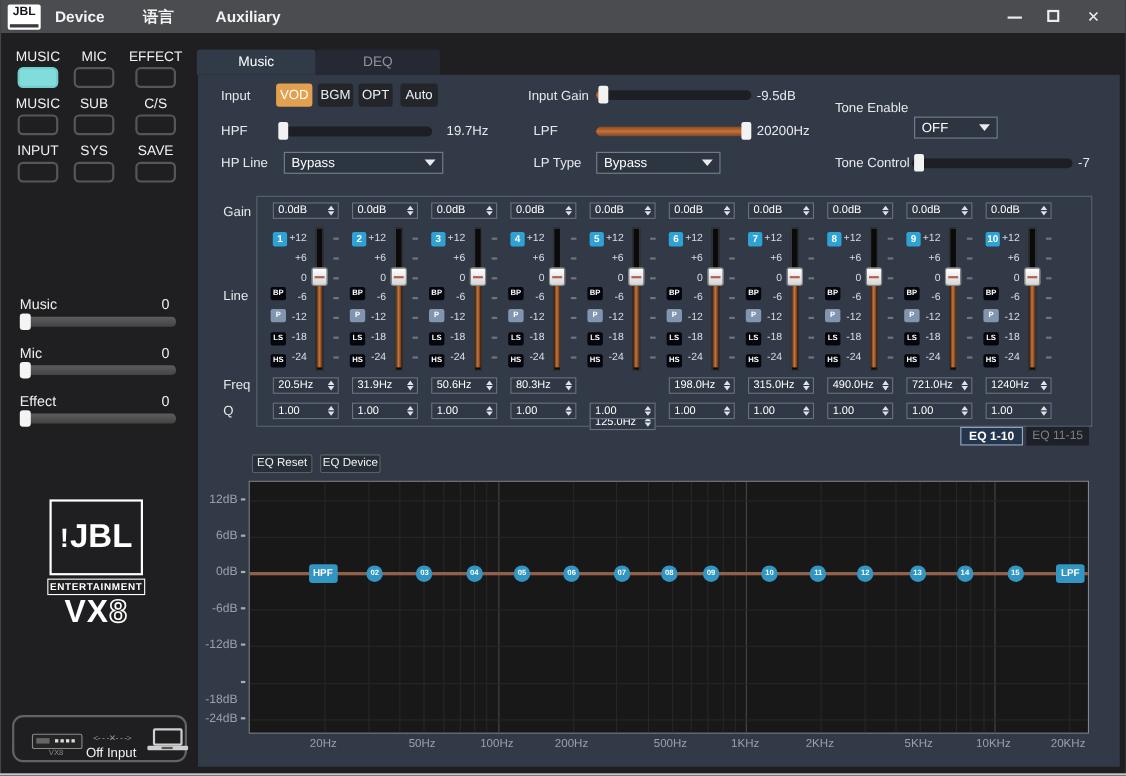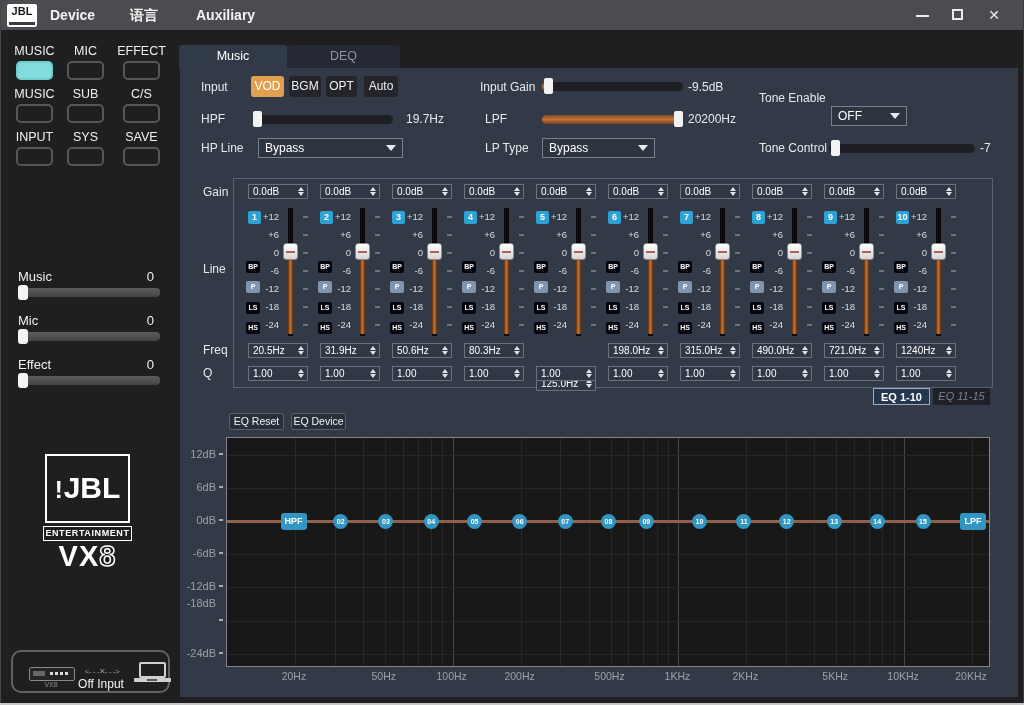--- a/index.html
+++ b/index.html
@@ -613,21 +613,21 @@
         <div class="sp-up"></div>
         <div class="sp-dn"></div>
       </div>
       <div class="spinner" style="left: 0px; top: 188px;">
         <div class="spin-val">1.00</div>
         <div class="sp-up"></div>
         <div class="sp-dn"></div>
       </div>
     </div>
     <div class="eqtab active" style="left: 693px;">EQ 1-10</div>
-    <div class="eqtab inactive" style="left: 753px; font-style: italic;">EQ 11-15</div>
+    <div class="eqtab inactive" style="left: 753px;">EQ 11-15</div>
     <div class="eqbtn" style="left: 49px;">EQ Reset</div>
     <div class="eqbtn" style="left: 111px;">EQ Device</div>
     <div class="plot">
       <div class="gv" style="left: 67.9px;"></div>
       <div class="gv" style="left: 107.7px;"></div>
       <div class="gv" style="left: 135.9px;"></div>
       <div class="gv" style="left: 157.8px;"></div>
       <div class="gv" style="left: 175.6px;"></div>
       <div class="gv" style="left: 190.7px;"></div>
       <div class="gv" style="left: 203.8px;"></div>
@@ -679,21 +679,21 @@
     <div class="ylab" style="top: 379.6px;">12dB</div>
     <div class="ytick" style="top: 384.6px;"></div>
     <div class="ylab" style="top: 412.8px;">6dB</div>
     <div class="ytick" style="top: 417.8px;"></div>
     <div class="ylab" style="top: 446px;">0dB</div>
     <div class="ytick" style="top: 451px;"></div>
     <div class="ylab" style="top: 479.2px;">-6dB</div>
     <div class="ytick" style="top: 484.2px;"></div>
     <div class="ylab" style="top: 512.4px;">-12dB</div>
     <div class="ytick" style="top: 517.4px;"></div>
-    <div class="ylab" style="top: 529px; text-align: right;">-18dB</div>
+    <div class="ylab" style="top: 562px; text-align: right;">-18dB</div>
     <div class="ytick" style="top: 550.6px;"></div>
     <div class="ylab" style="top: 578.8px;">-24dB</div>
     <div class="ytick" style="top: 583.8px;"></div>
     <div class="xlab" style="left: 88.9px;">20Hz</div>
     <div class="xlab" style="left: 178.8px;">50Hz</div>
     <div class="xlab" style="left: 246.7px;">100Hz</div>
     <div class="xlab" style="left: 314.6px;">200Hz</div>
     <div class="xlab" style="left: 404.5px;">500Hz</div>
     <div class="xlab" style="left: 472.4px;">1KHz</div>
     <div class="xlab" style="left: 540.3px;">2KHz</div>

